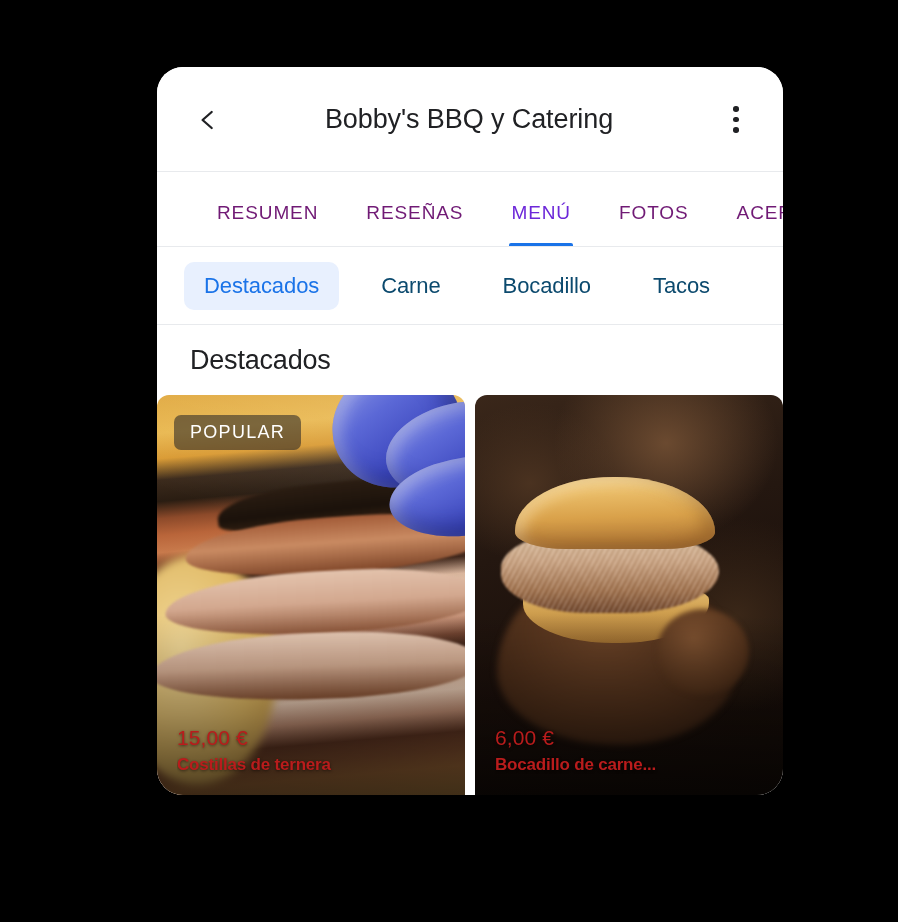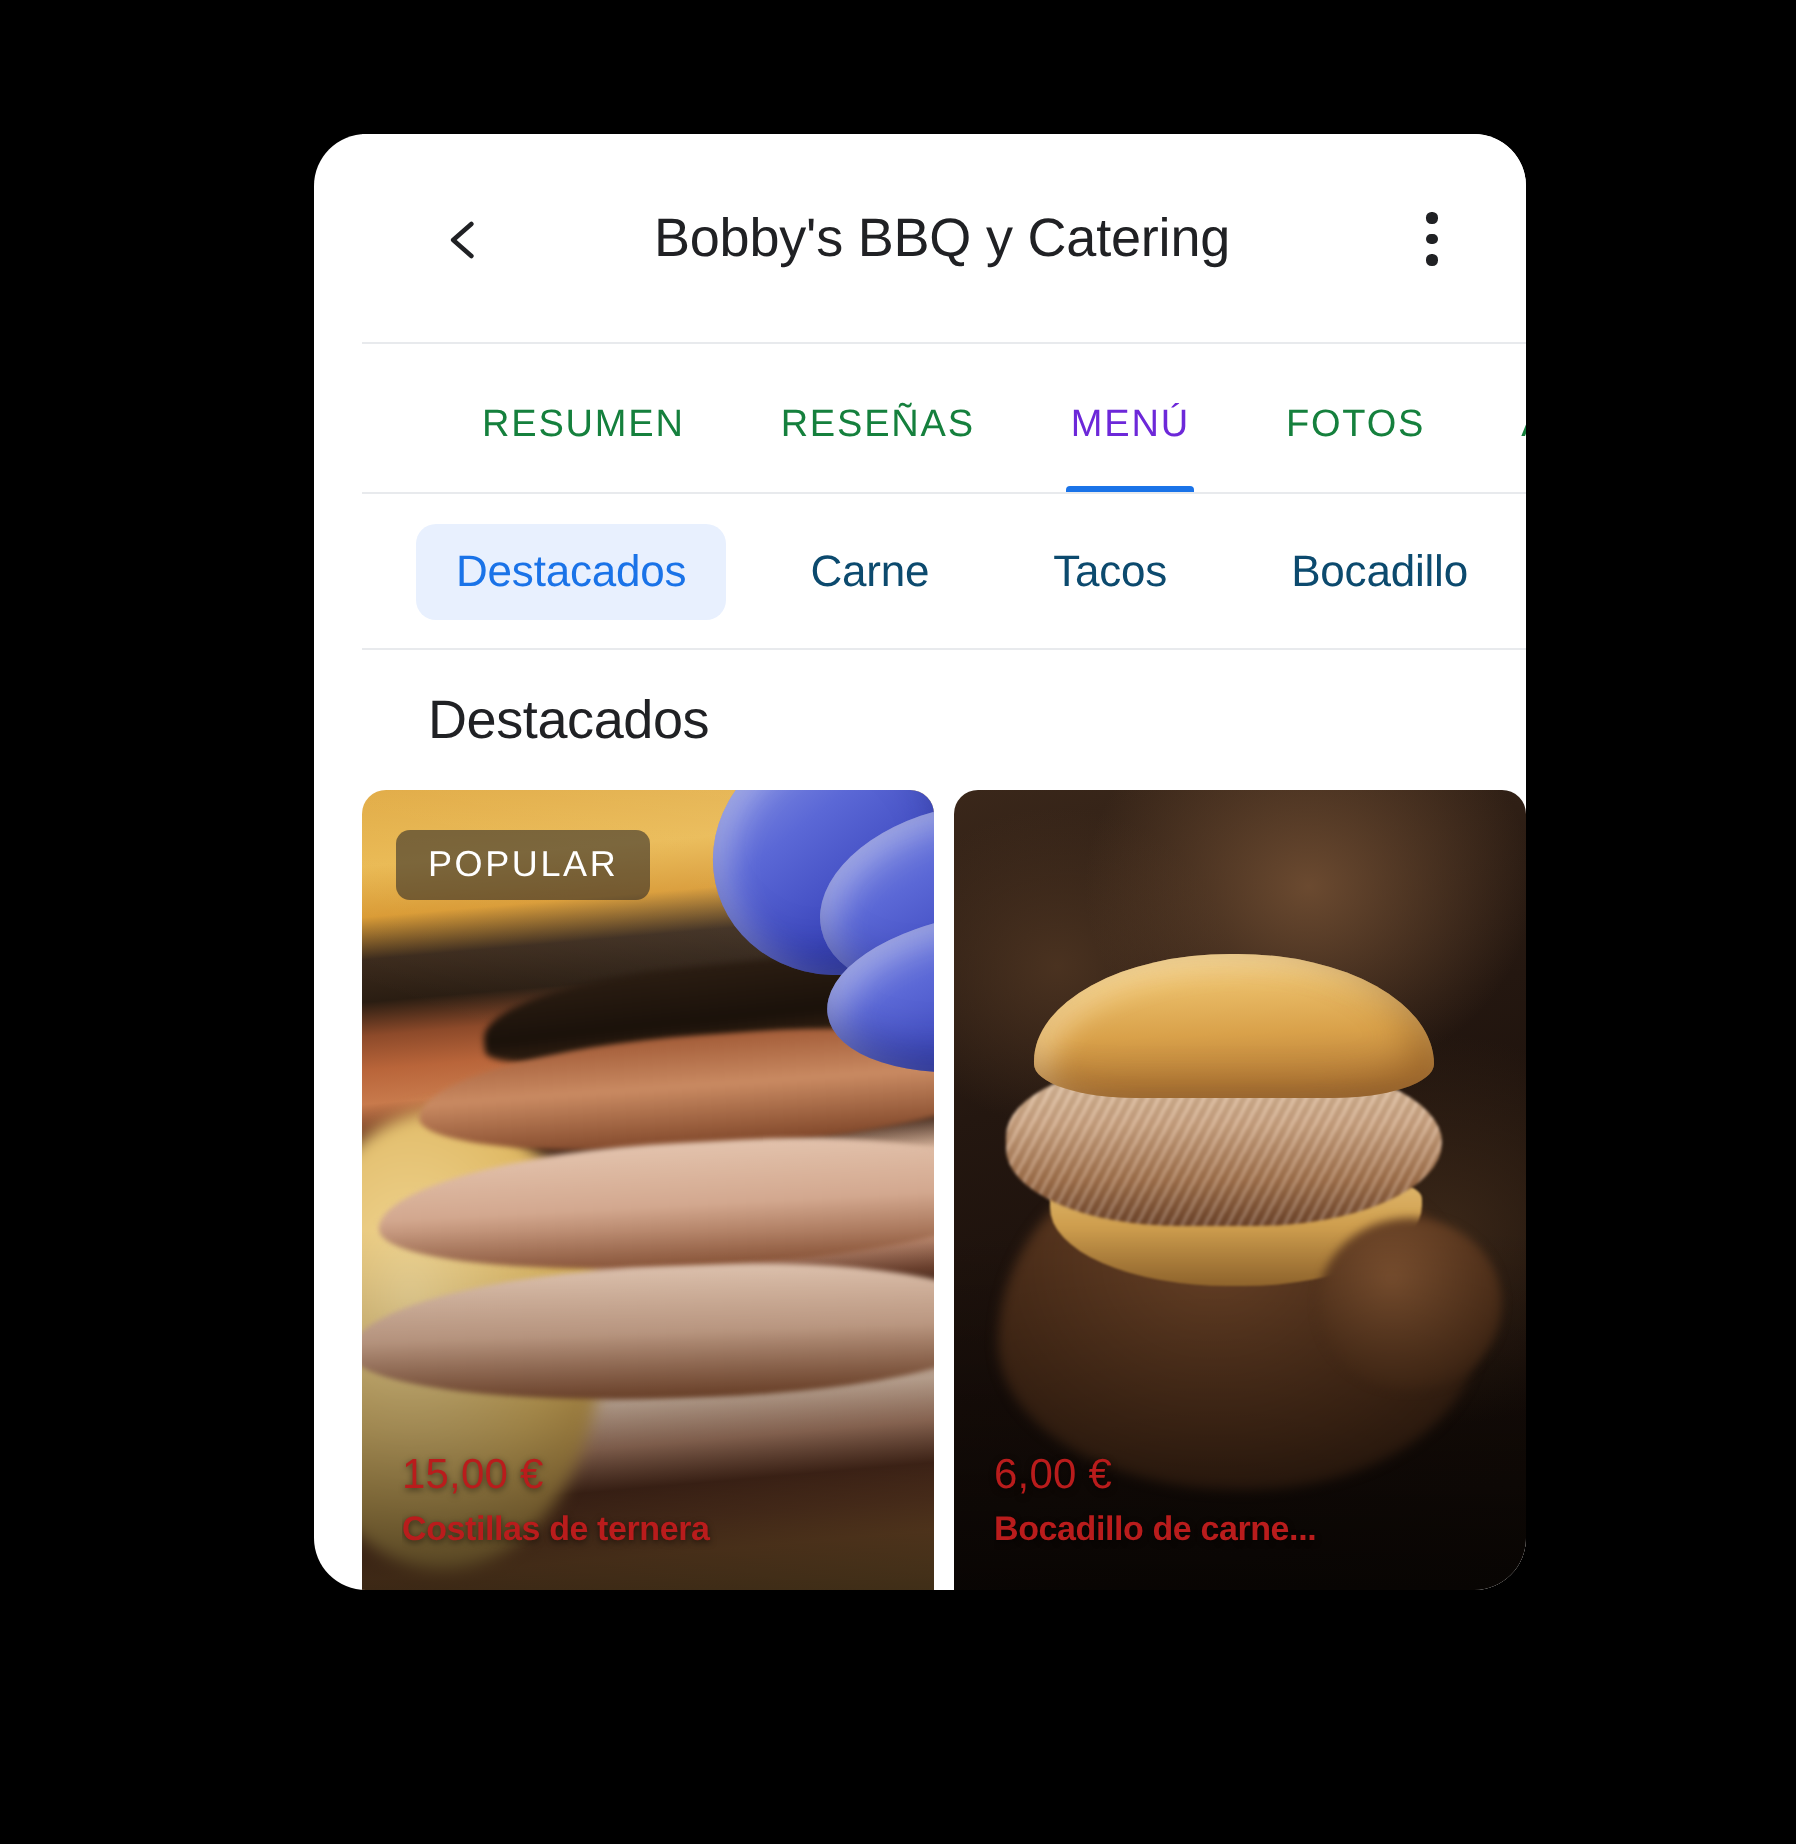--- a/index.html
+++ b/index.html
@@ -22,28 +22,27 @@
     left: 0; top: 0;
     width: 898px;
     height: 922px;
     background: #000;
   }
 
   .phone {
     position: absolute;
     left: 157px;
     top: 67px;
-    width: 582px;
+    width: 626px;
     height: 728px;
     background: #ffffff;
     border-radius: 26px;
     overflow: hidden;
     display: flex;
     flex-direction: column;
-    padding-left: 24px;
   }
 
   
   .appbar {
     position: relative;
     height: 105px;
     flex: 0 0 105px;
     background: #ffffff;
     display: flex;
     align-items: center;
@@ -126,21 +125,21 @@
   .tab {
     position: relative;
     flex: 0 0 auto;
     height: 75px;
     display: flex;
     align-items: flex-start;
     padding: 30px 24px 0 24px;
     box-sizing: border-box;
     font-size: 19px;
     letter-spacing: 0.9px;
-    color: #15803d;
+    color: #701a75;
     cursor: pointer;
     background: transparent;
     border: none;
     font-family: inherit;
   }
   .tab.active { color: #6d28d9; }
   .tab.active .tab-underline {
     position: absolute;
     left: 22px;
     right: 22px;
@@ -433,24 +432,24 @@
     </div>
 
     <div class="chips">
       <button class="chip selected">
         <span>Destacados</span>
       </button>
       <button class="chip">
         <span>Carne</span>
       </button>
       <button class="chip">
+        <span>Bocadillo</span>
+      </button>
+      <button class="chip">
         <span>Tacos</span>
-      </button>
-      <button class="chip">
-        <span>Bocadillo</span>
       </button>
     </div>
 
     <div class="section-head">
       <div class="section-title">Destacados</div>
     </div>
 
     <div class="grid">
 
       <div class="card">

